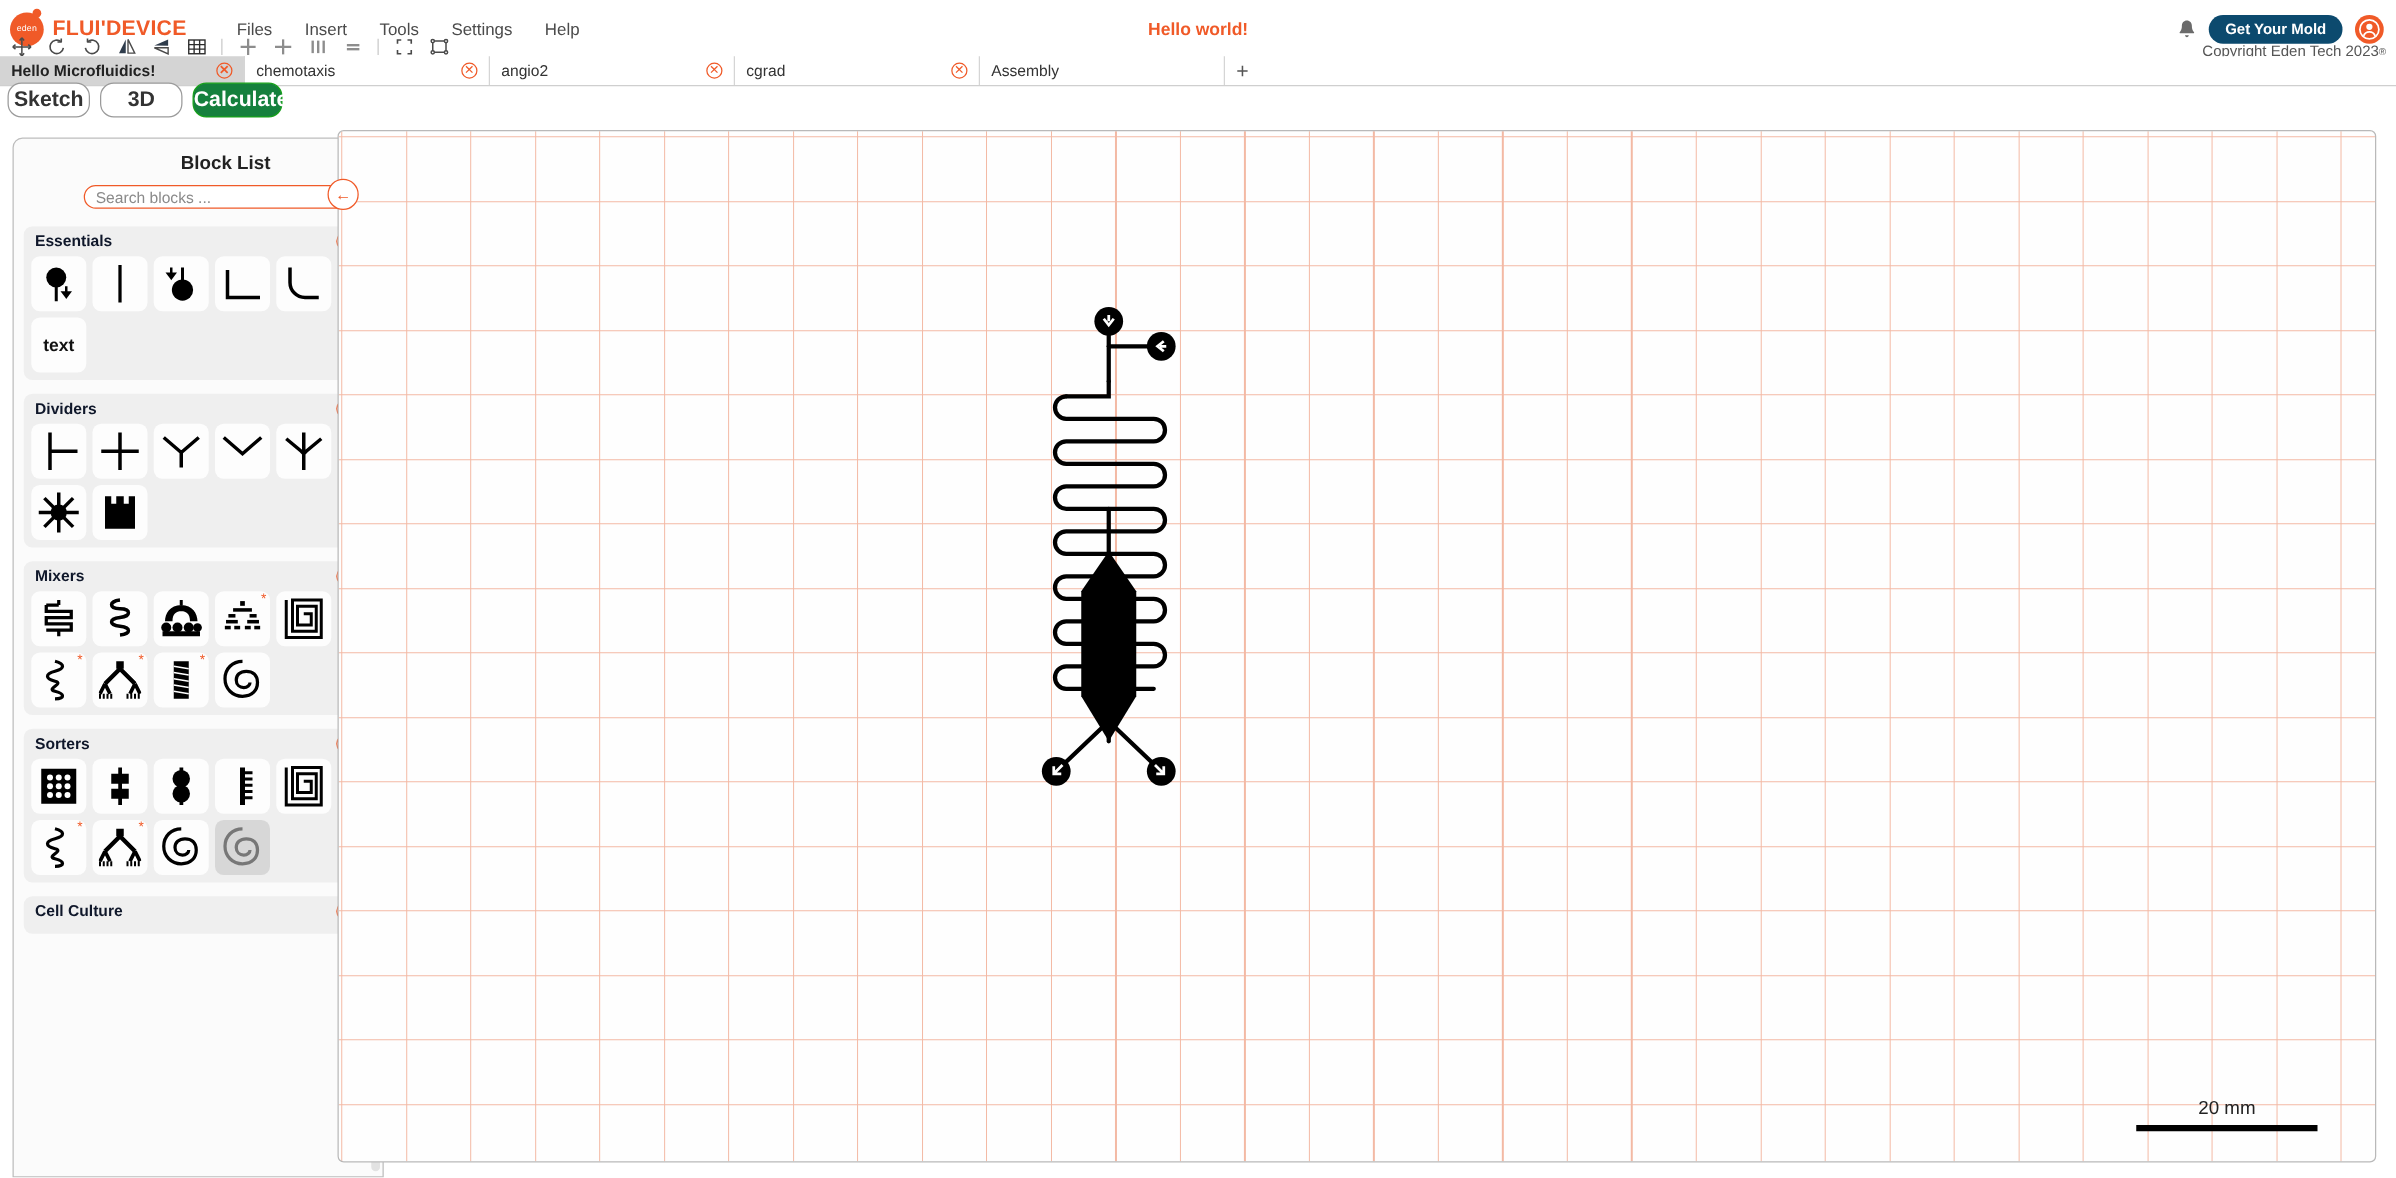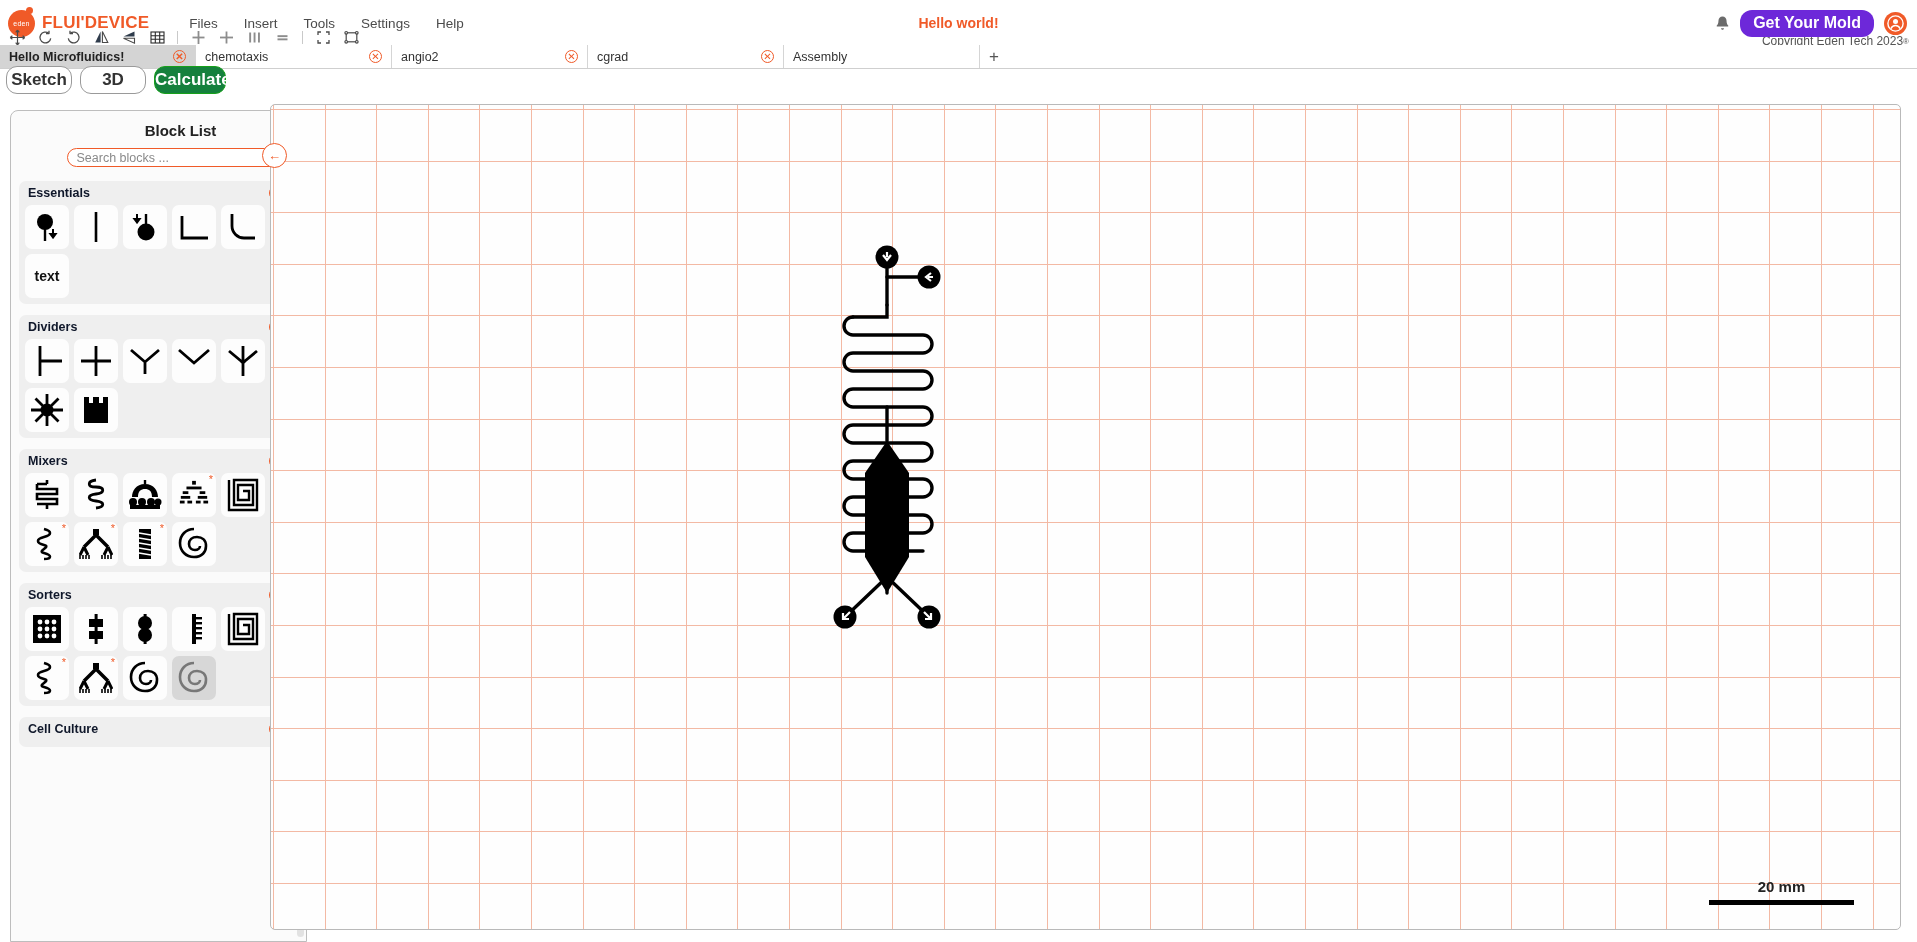--- a/index.html
+++ b/index.html
@@ -37,21 +37,21 @@
   .hello-world {
     position: absolute; left: 0; right: 0; text-align: center;
     color: #f05a28; font-weight: bold; font-size: 14px; pointer-events: none;
   }
   .header-right {
     margin-left: auto; display: flex; align-items: center; gap: 10px;
     padding-right: 10px; z-index: 3;
   }
   .bell { width: 15px; height: 17px; position: relative; cursor: pointer; }
   .mold-btn {
-    background: #6d28d9; color: #fff; font-weight: bold; font-size: 16px;
+    background: #0c4a6e; color: #fff; font-weight: bold; font-size: 12px;
     border-radius: 12px; padding: 4px 13px 5px; cursor: pointer; white-space: nowrap;
   }
   .avatar {
     width: 23px; height: 23px; border-radius: 50%; background: #f05a28;
     display: flex; align-items: center; justify-content: center; cursor: pointer;
   }
 
   
   .toolbar {
     position: absolute; top: 29px; left: 0; width: 1917px; height: 16px;
@@ -110,21 +110,21 @@
     border: 1.5px solid #b9b9b9; border-radius: 5px; overflow: hidden;
     background:
       repeating-linear-gradient(to right, #f3b9a4 0 1px, transparent 1px 51.6px),
       repeating-linear-gradient(to bottom, #f3b9a4 0 1px, transparent 1px 51.6px),
       #fefefe;
     background-position: 2px 4px, 2px 4px;
   }
   .scale-bar {
     position: absolute; right: 46px; bottom: 24px; text-align: center;
   }
-  .scale-label { font-size: 15px; color: #222; margin-bottom: 5px; font-weight: bold; }
+  .scale-label { font-size: 15px; color: #222; margin-bottom: 5px; }
   .scale-line { width: 145px; height: 5px; background: #000; }
 
   
   .circuit { position: absolute; left: 0; top: 0; }
 
   
   .collapse-btn {
     position: absolute; left: 262px; top: 143px;
     width: 25px; height: 25px; border-radius: 50%;
     border: 1.6px solid #f05a28; background: #fff; color: #f05a28;

